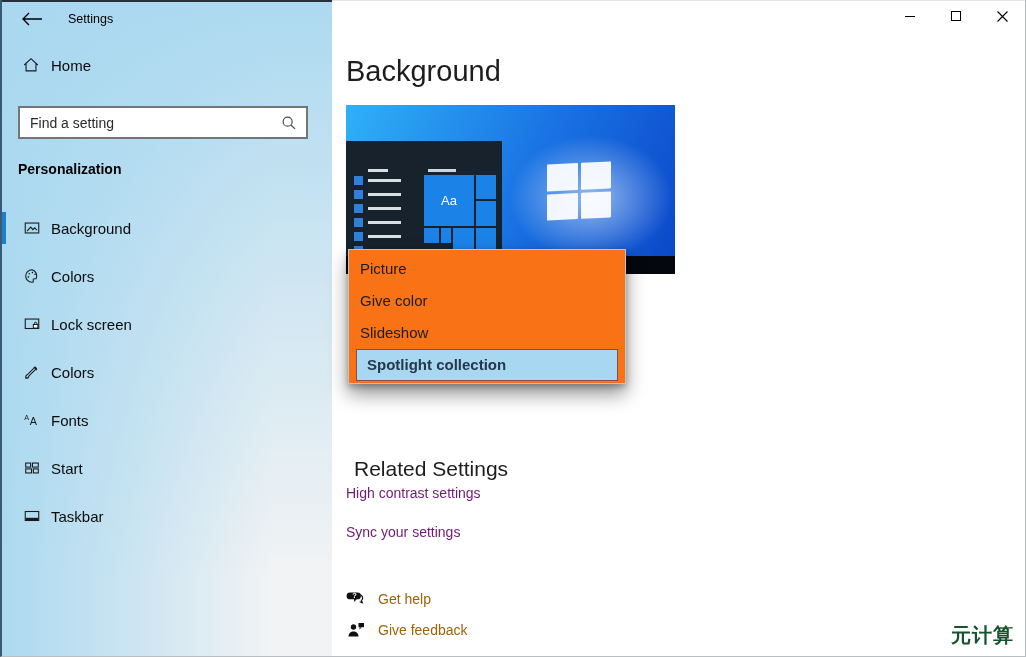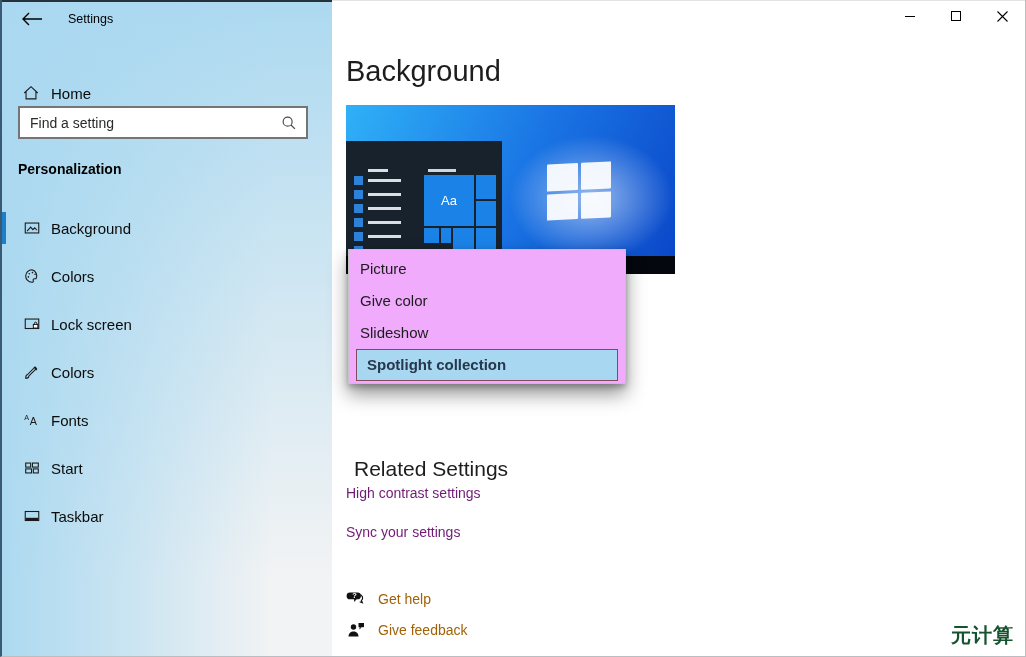--- a/index.html
+++ b/index.html
@@ -12,21 +12,21 @@
   .sidebar{
     position:absolute;left:0;top:0;width:330px;height:657px;
     background:
       linear-gradient(to right, rgba(169,216,240,.95) 0%, rgba(169,216,240,.55) 38%, rgba(169,216,240,0) 82%),
       linear-gradient(to bottom, rgba(169,216,240,.95) 0%, rgba(169,216,240,.45) 45%, rgba(169,216,240,0) 88%),
       #f2f3f4;
     border-top:2px solid #25323c;
   }
   .back-btn{position:absolute;left:16px;top:9px;width:28px;height:18px;border:none;background:transparent;padding:0;cursor:pointer;}
   .app-title{position:absolute;left:66px;top:10px;font-size:12.5px;color:#000;}
-  .home-row{position:absolute;left:0;top:72px;width:330px;height:38px;display:flex;align-items:center;cursor:pointer;}
+  .home-row{position:absolute;left:0;top:44px;width:330px;height:38px;display:flex;align-items:center;cursor:pointer;}
   .home-row .nav-ico{margin-left:20px;}
   .home-row .nav-lbl{margin-left:11px;font-size:15px;color:#0b0b0b;}
   .searchbox{
     position:absolute;left:16px;top:104px;width:290px;height:33px;background:#ffffff;
     border:2px solid #757575;display:flex;align-items:center;
   }
   .searchbox input{
     flex:1;border:none;outline:none;background:transparent;font-size:14px;color:#1f1f1f;
     padding:0 0 0 10px;font-family:inherit;
   }
@@ -56,21 +56,21 @@
   .winlogo span{background:rgba(255,255,255,.93);border-radius:1px;}
   .startpanel{position:absolute;left:0;top:36px;width:156px;height:133px;background:#17222d;}
   .rail-sq{position:absolute;left:8px;width:9px;height:9px;background:#2e81d8;}
   .rail-ln{position:absolute;left:22px;width:33px;height:3px;background:#d9dee3;}
   .tile{position:absolute;background:#1b83e8;}
   .tile-hd{position:absolute;left:82px;top:64px;width:28px;height:3px;background:#cfd6dc;}
   .tile-aa{left:78px;top:70px;width:50px;height:51px;display:flex;align-items:center;justify-content:center;
     color:#fff;font-size:13px;}
   .ptaskbar{position:absolute;left:0;bottom:0;width:329px;height:18px;background:#04080e;}
   
-  .dropdown{position:absolute;left:16px;top:248px;width:278px;background:#f0abfc;border:1px solid #c3c3c3;
+  .dropdown{position:absolute;left:16px;top:248px;width:278px;background:#f97316;border:1px solid #c3c3c3;
     padding:3px 0 2px 0;box-shadow:0 10px 18px rgba(0,0,0,.42),0 3px 6px rgba(0,0,0,.25);}
   .dd-opt{height:32px;line-height:32px;padding-left:11px;font-size:15px;color:#1c1c1c;cursor:pointer;}
   .dd-opt.hl{margin:0 7px;background:#a8d7f2;border:1px solid #824a5c;line-height:30px;height:32px;color:#27374c;padding-left:10px;font-weight:bold;}
   
   .related-title{position:absolute;left:14px;top:448px;font-size:21px;font-weight:400;color:#1d1d1d;margin:8px;}
   .link{position:absolute;font-size:14px;color:#701a75;text-decoration:none;cursor:pointer;}
   .link1{left:14px;top:484px;}
   .link2{left:14px;top:523px;}
   .help-row{position:absolute;left:14px;display:flex;align-items:center;cursor:pointer;}
   .help-row .h-ico{width:20px;height:20px;flex:none;}

